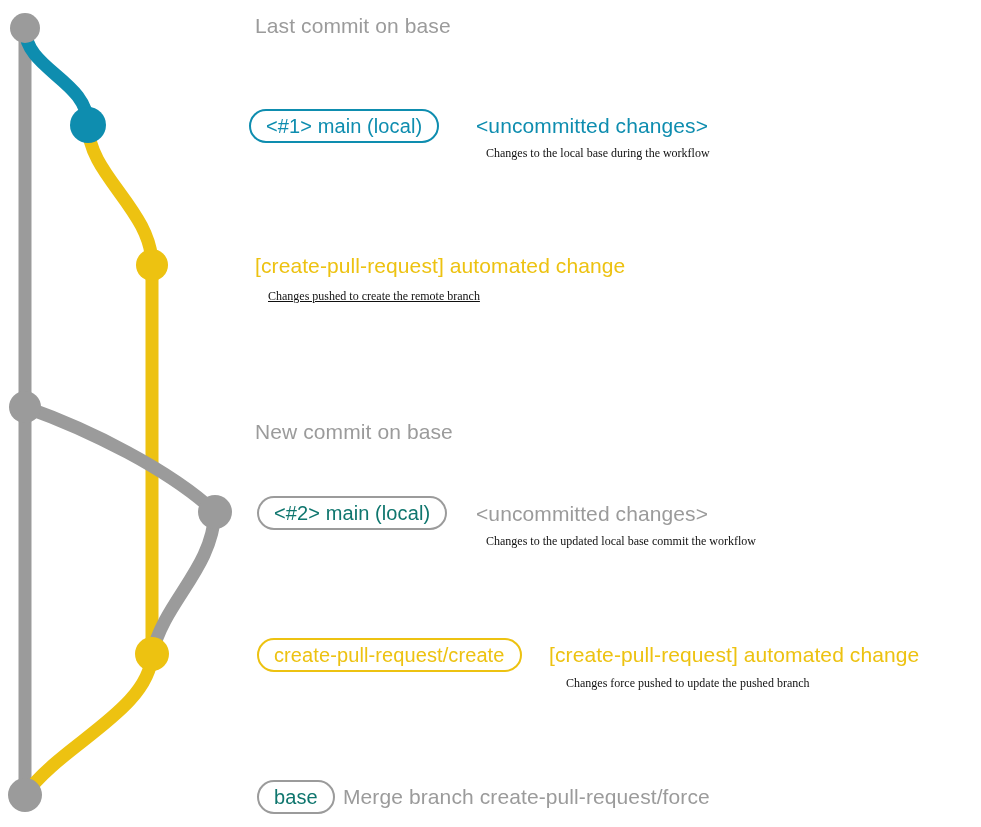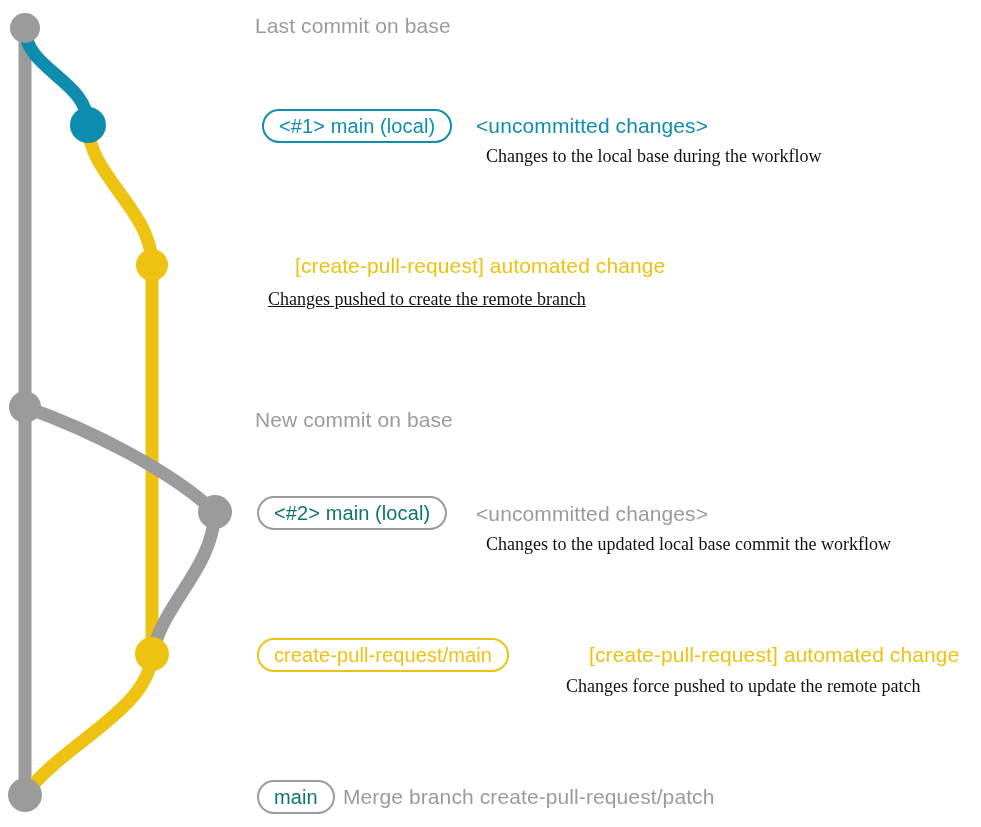--- a/index.html
+++ b/index.html
@@ -43,28 +43,28 @@
   .headline {
     position: absolute;
     white-space: nowrap;
     font-family: "Liberation Sans", sans-serif;
     font-size: 21px;
     font-weight: 400;
     letter-spacing: 0.1px;
   }
   .headline.gray   { color: #9b9b9b; }
   .headline.blue   { color: #0e8daf; }
-  .headline.yellow { color: #edc211; margin-left: 40px; }
+  .headline.yellow { color: #edc211; }
 
   
   .subtext {
     position: absolute;
     white-space: nowrap;
     font-family: "Liberation Serif", serif;
-    font-size: 18px;
+    font-size: 12px;
     font-weight: 400;
     color: #111111;
   }
 
   
   .pill {
     position: absolute;
     display: inline-flex;
     align-items: center;
     justify-content: center;
@@ -117,44 +117,44 @@
   </g>
 </svg>
 
 <div class="rows">
 
   <div class="row">
     <div class="headline gray" style="left:255px; top:14px;">Last commit on base</div>
   </div>
 
   <div class="row">
-    <div class="pill blue" style="left:262px; top:109px;">&lt;#1&gt; main (local)</div>
+    <div class="pill blue" style="left:249px; top:109px;">&lt;#1&gt; main (local)</div>
     <div class="headline blue" style="left:476px; top:114px;">&lt;uncommitted changes&gt;</div>
     <div class="subtext" style="left:486px; top:146px;">Changes to the local base during the workflow</div>
   </div>
 
   <div class="row">
     <div class="headline yellow" style="left:255px; top:254px;">[create-pull-request] automated change</div>
     <div class="subtext" style="left:268px; top:289px;text-decoration:underline;">Changes pushed to create the remote branch</div>
   </div>
 
   <div class="row">
-    <div class="headline gray" style="left:255px; top:408px;">New commit on base</div>
+    <div class="headline gray" style="left:255px; top:420px;">New commit on base</div>
   </div>
 
   <div class="row">
     <div class="pill gray" style="left:257px; top:496px;">&lt;#2&gt; main (local)</div>
     <div class="headline gray" style="left:476px; top:502px;">&lt;uncommitted changes&gt;</div>
     <div class="subtext" style="left:486px; top:534px;">Changes to the updated local base commit the workflow</div>
   </div>
 
   <div class="row">
-    <div class="pill yellow" style="left:257px; top:638px;">create-pull-request/main</div>
+    <div class="pill yellow" style="left:257px; top:638px;">create-pull-request/create</div>
     <div class="headline yellow" style="left:549px; top:643px;">[create-pull-request] automated change</div>
-    <div class="subtext" style="left:566px; top:676px;">Changes force pushed to update the remote patch</div>
+    <div class="subtext" style="left:566px; top:676px;">Changes force pushed to update the pushed branch</div>
   </div>
 
   <div class="row">
-    <div class="pill gray" style="left:257px; top:780px;">main</div>
-    <div class="headline gray" style="left:343px; top:785px;">Merge branch create-pull-request/patch</div>
+    <div class="pill gray" style="left:257px; top:780px;">base</div>
+    <div class="headline gray" style="left:343px; top:785px;">Merge branch create-pull-request/force</div>
   </div>
 
 </div>
 
 </body></html>

